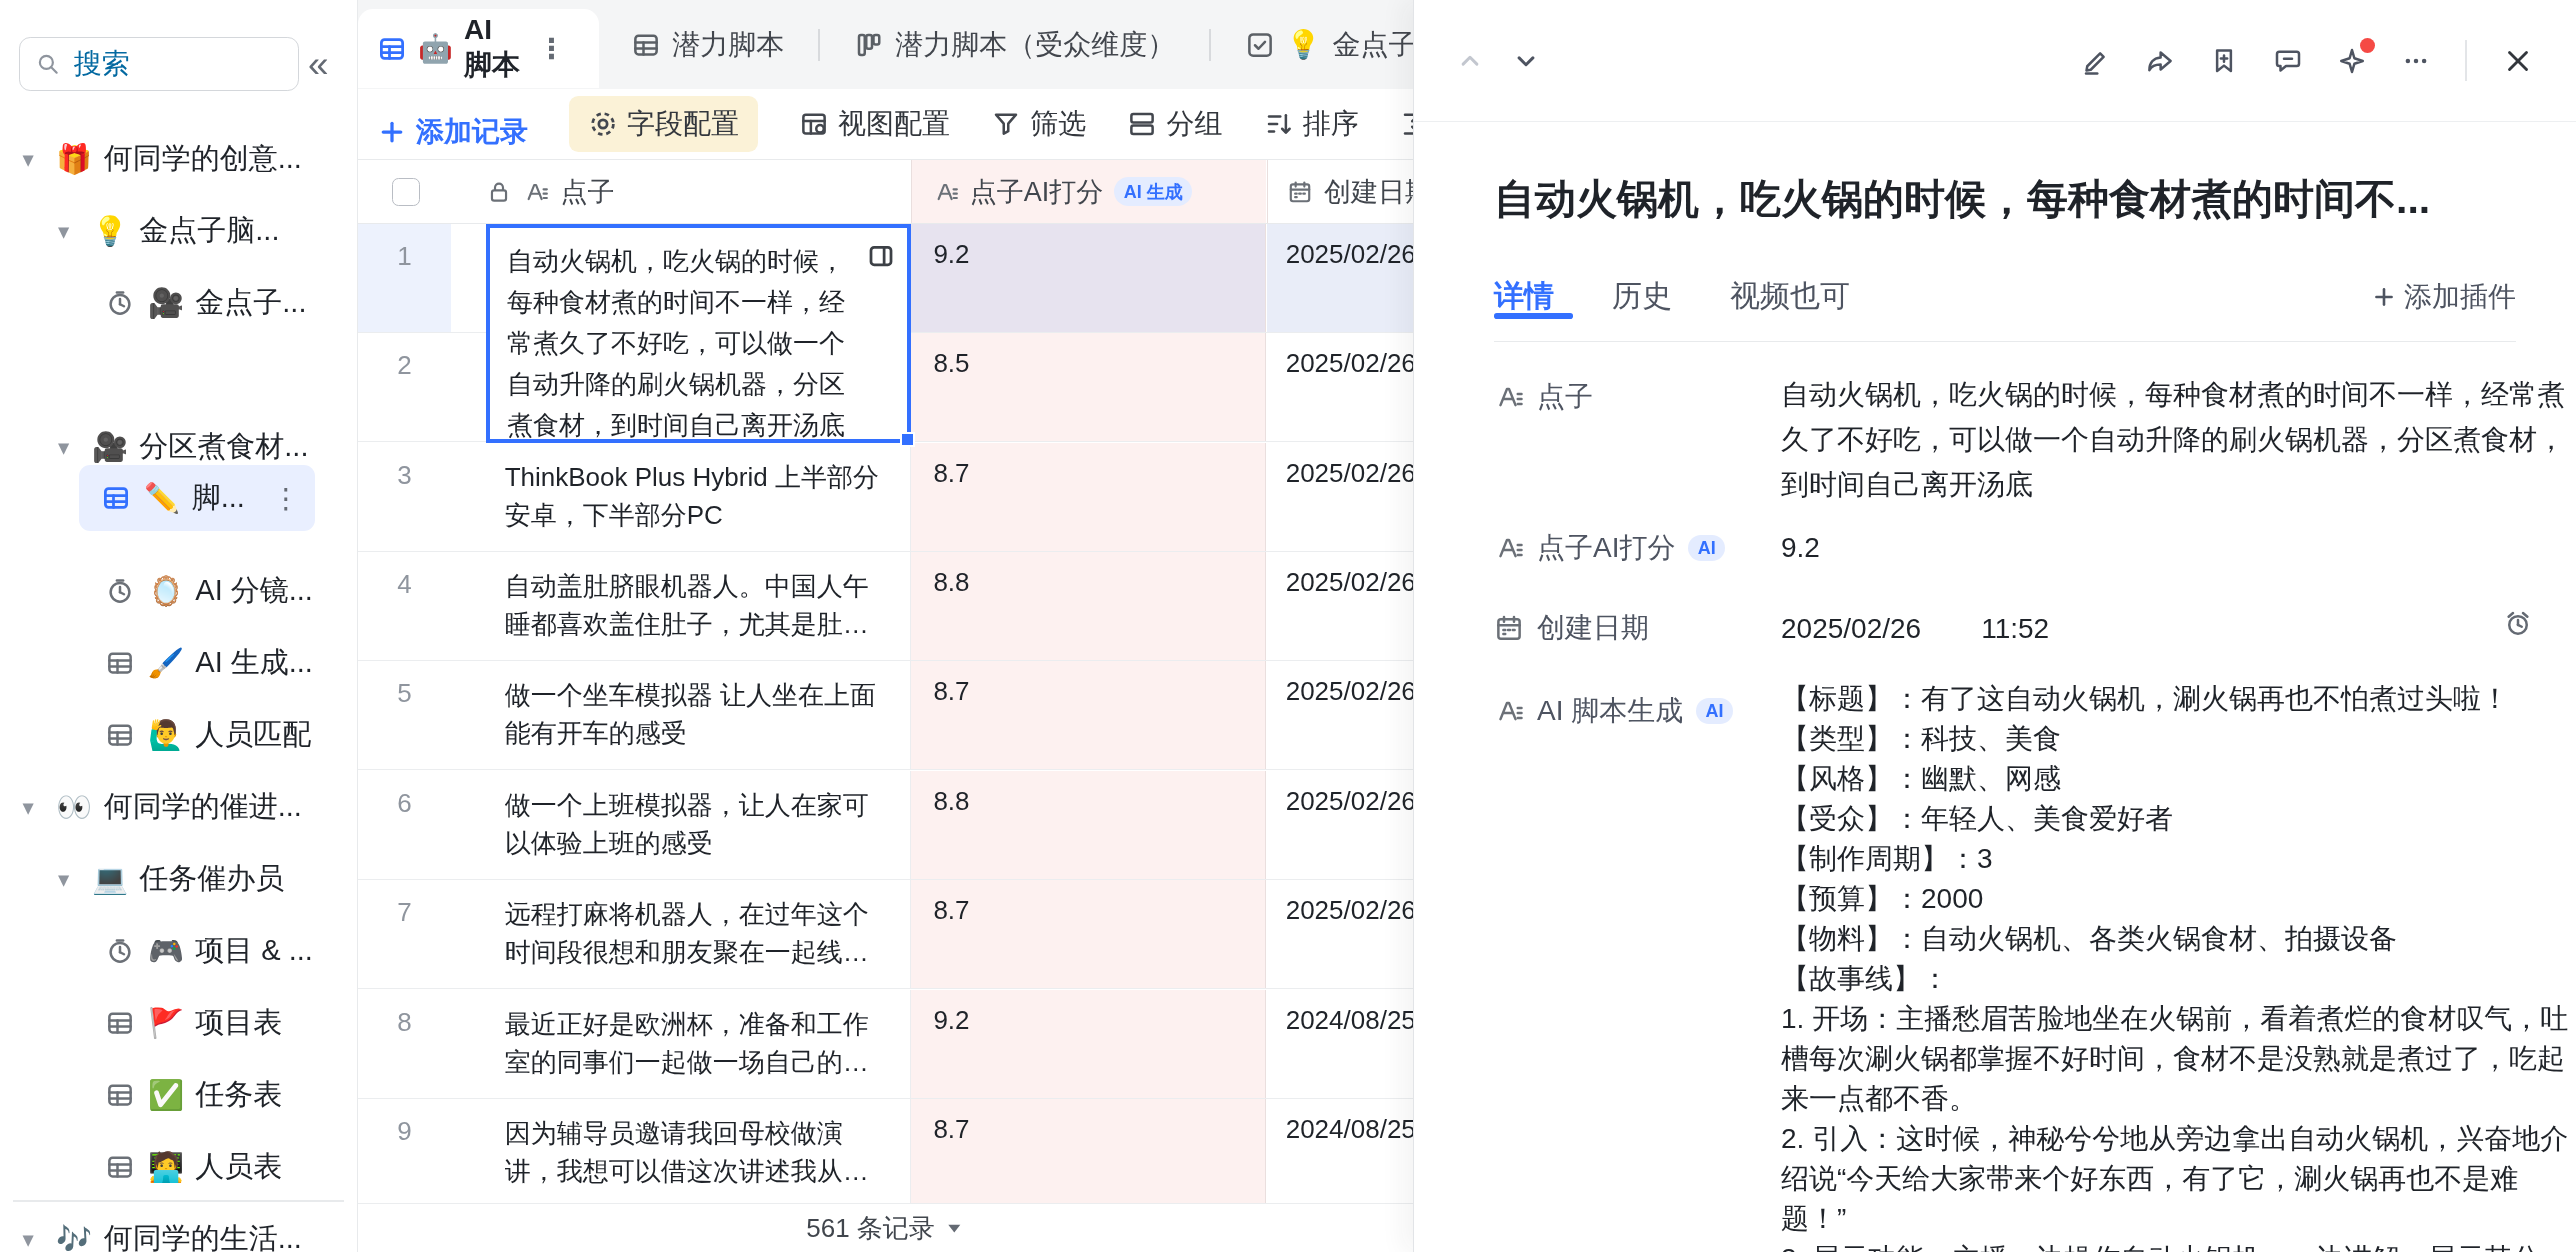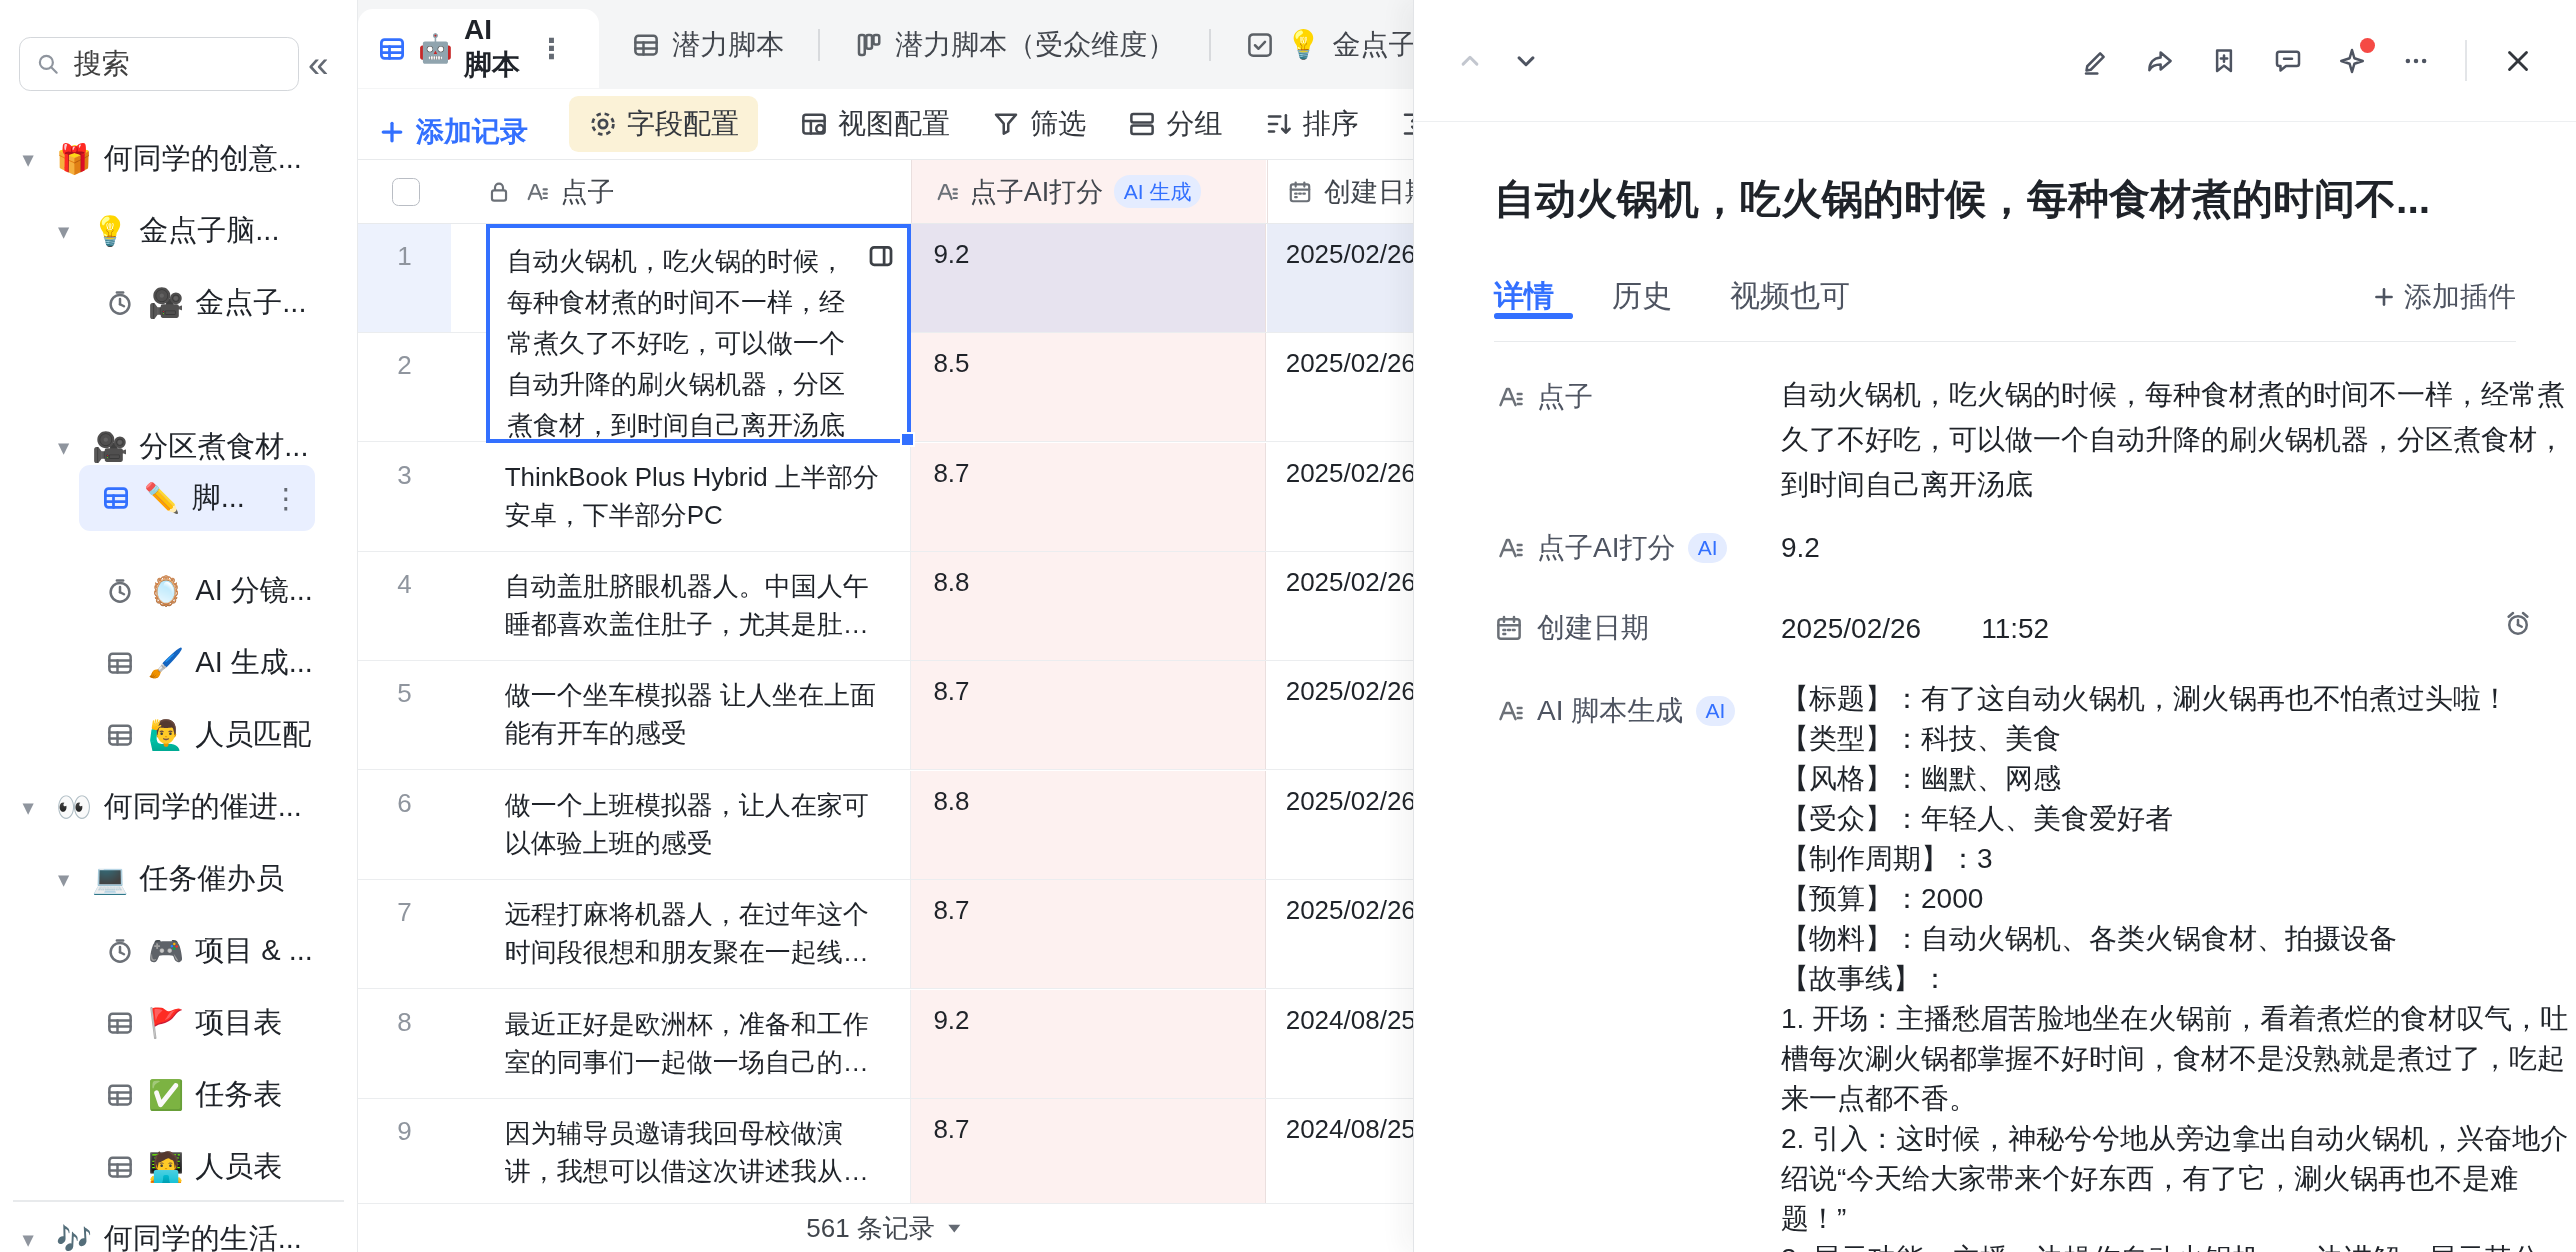--- a/index.html
+++ b/index.html
@@ -4,21 +4,21 @@
 <style>
   html,body{margin:0;padding:0;overflow:hidden;}
   body{width:2576px;height:1252px;position:relative;background:#fff;
        font-family:"Liberation Sans","DejaVu Sans",sans-serif;color:#1f2329;}
   svg{display:block;}
   .ic{width:30px;height:30px;}
   .ic-s{width:26px;height:26px;}
   
   .sidebar{position:absolute;left:0;top:0;width:358px;height:1252px;background:#fff;border-right:1.9px solid #e8eaec;box-sizing:border-box;}
   .search-box{position:absolute;left:18.7px;top:37px;width:280px;height:54px;border:1.9px solid #d4d7db;border-radius:11.2px;
-              display:flex;align-items:center;gap:13px;padding:0 15px;box-sizing:border-box;color:#404040;font-size:28px;}
+              display:flex;align-items:center;gap:13px;padding:0 15px;box-sizing:border-box;color:#0369a1;font-size:28px;}
   .collapse-btn{position:absolute;left:308px;top:41px;font-size:37px;color:#646a73;line-height:47px;cursor:pointer;}
   .tree{position:absolute;left:0;top:123px;width:358px;}
   .ti{position:absolute;left:0;width:358px;height:72px;display:flex;align-items:center;font-size:29px;color:#1f2329;box-sizing:border-box;}
   .ti .arrow{width:34px;font-size:22.4px;color:#8f959e;flex:0 0 34px;}
   .ti .emo{margin-right:11.2px;font-size:29px;}
   .ti .lbl{white-space:nowrap;overflow:hidden;}
   .l0{padding-left:22.4px;} .l1{padding-left:58px;} .l2{padding-left:105px;}
   .ti .tic{margin-right:13px;flex:0 0 30px;}
   .ti-selected{left:79px;width:236px;height:66px;border-radius:11.2px;background:#e9efff;padding-left:22.4px;}
   .kebab{margin-left:auto;margin-right:15px;color:#646a73;font-size:28px;}
@@ -38,21 +38,21 @@
   .tool-add{color:#3370ff;font-weight:600;margin-top:16px;}
   .tool-pill{background:#fbf2d7;border-radius:9.3px;padding:9.3px 18.7px;}
   
   .ghead{position:absolute;left:0;top:159px;width:1055px;height:65px;border-top:1.9px solid #e8eaec;border-bottom:1.9px solid #e8eaec;box-sizing:border-box;background:#fff;font-size:27px;color:#41464d;}
   .hc{position:absolute;top:0;height:100%;display:flex;align-items:center;gap:11.2px;box-sizing:border-box;}
   .h-num{left:0;width:128px;padding-left:34px;}
   .h-idea{left:128px;width:425px;}
   .h-score{left:553px;width:355px;background:#fdf1f0;border-left:1.9px solid #eadfde;padding-left:20.6px;}
   .h-date{left:909px;width:147px;border-left:1.9px solid #eadfde;padding-left:18.7px;white-space:nowrap;overflow:hidden;}
   .checkbox{width:28px;height:28px;border:1.9px solid #b9bdc4;border-radius:6.5px;box-sizing:border-box;}
-  .badge{font-size:21px;font-weight:400;color:#3370ff;background:#e4ecff;border-radius:16px;padding:2.8px 9.3px;white-space:nowrap;}
+  .badge{font-size:18px;font-weight:700;color:#3370ff;background:#e4ecff;border-radius:16px;padding:2.8px 9.3px;white-space:nowrap;}
   .rows{position:absolute;left:0;top:224px;width:1055px;height:1028px;}
   .r{position:absolute;left:0;width:1055px;height:109px;border-bottom:1.9px solid #ebedef;box-sizing:border-box;}
   .c{position:absolute;top:0;height:100%;box-sizing:border-box;}
   .c-num{left:0;width:93px;padding-top:17px;text-align:center;font-size:26px;color:#8f959e;}
   .c-idea{left:128px;width:425px;padding:15px 18.7px 0;font-size:26px;line-height:38px;color:#1f2329;border-right:1.9px solid #ebedef;}
   .clamp2{display:-webkit-box;-webkit-line-clamp:2;-webkit-box-orient:vertical;overflow:hidden;}
   .c-score{left:553px;width:355px;background:#fdf1f0;border-right:1.9px solid #eadfde;padding:15px 0 0 22.4px;font-size:26px;}
   .c-date{left:909px;width:147px;padding:15px 0 0 18.7px;font-size:26px;white-space:nowrap;overflow:hidden;}
   .r-sel .c-num{background:#edf2fd;}
   .r-sel .c-score{background:#e7e3ef;}

